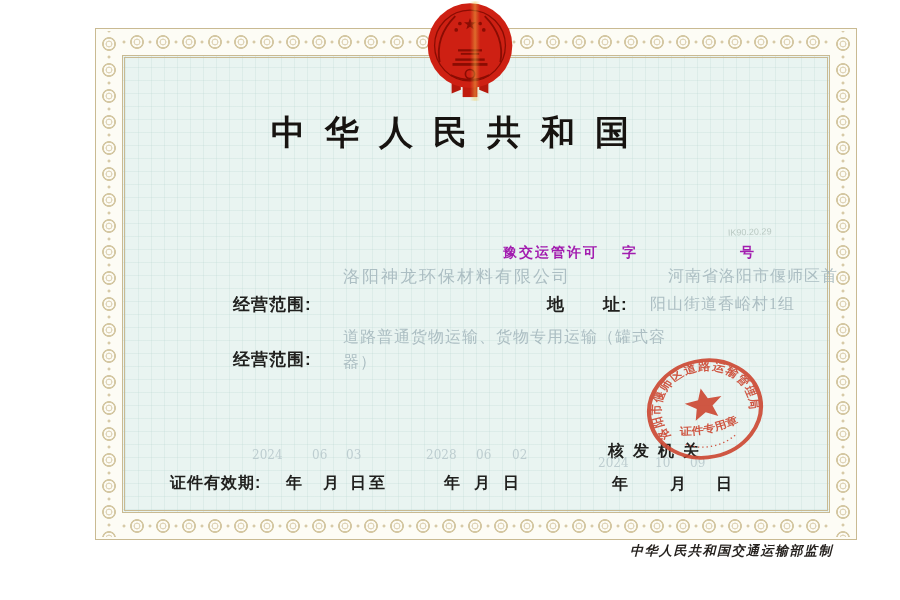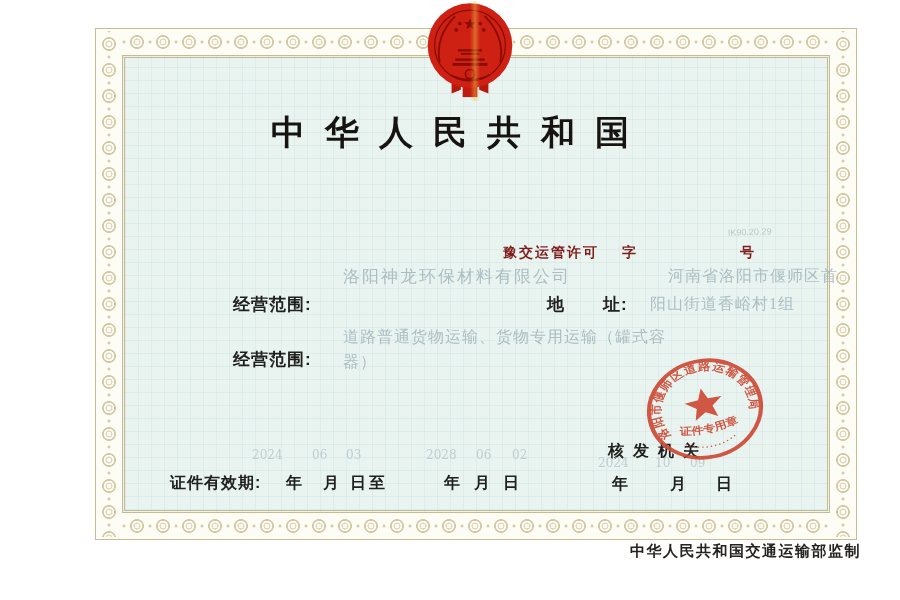--- a/index.html
+++ b/index.html
@@ -32,21 +32,21 @@
       repeating-linear-gradient(90deg, rgba(176,210,203,.22) 0px, rgba(176,210,203,.22) 1px, transparent 1px, transparent 13px);}
 
   
   .abs{position:absolute;white-space:nowrap;}
   .country{left:0;right:0;top:110px;text-align:center;font-size:34px;font-weight:700;color:#171310;letter-spacing:20px;text-indent:20px;font-family:"Liberation Sans",sans-serif;}
   .maintitle{left:0;right:0;top:156px;text-align:center;font-size:58px;font-weight:700;color:#34220e;letter-spacing:8px;text-indent:8px;font-family:"Liberation Serif","DejaVu Serif",serif;}
   @supports ((-webkit-background-clip:text)){
     .maintitle{background:linear-gradient(100deg,#1e1204 0%,#3a2410 34%,#6b4a14 46%,#b98e2b 51%,#4e3310 60%,#1e1204 100%);
       -webkit-background-clip:text;background-clip:text;-webkit-text-fill-color:transparent;}
   }
-  .permitline{top:244px;font-size:14px;font-weight:700;color:#7f1d1d;letter-spacing:2px;}
+  .permitline{top:244px;font-size:14px;font-weight:700;color:#a21caf;letter-spacing:2px;}
   .p-prefix{left:503px;} .p-zi{left:622px;} .p-hao{left:740px;}
   .faintcode{left:728px;top:227px;font-size:9px;color:#a9bab3;opacity:.75;transform:rotate(-2deg);}
 
   .label{font-size:17px;font-weight:700;color:#20201e;letter-spacing:1px;}
   .faintval{font-family:"Liberation Serif","DejaVu Serif",serif;color:#a2b5bb;opacity:.85;}
 
   .owner-label{left:233px;top:293px;}
   .owner-value{left:343px;top:265px;font-size:17px;letter-spacing:2px;}
   .addr-label{left:547px;top:293px;display:flex;gap:38px;}
   .addr-line1{left:668px;top:266px;font-size:16px;letter-spacing:1px;}
@@ -54,21 +54,21 @@
   .scope-label{left:233px;top:348px;}
   .scope-line1{left:343px;top:327px;font-size:16px;letter-spacing:1px;}
   .scope-line2{left:343px;top:352px;font-size:16px;letter-spacing:1px;}
 
   .issuer-label{left:608px;top:441px;font-size:16px;font-weight:700;color:#20201e;letter-spacing:9px;}
   .faintdate{font-family:"DejaVu Serif",serif;font-size:12px;color:#b3c4c8;opacity:.8;}
   .ymd{font-size:16px;font-weight:700;color:#20201e;}
 
   .validity-label{left:170px;top:473px;font-size:16px;font-weight:700;color:#20201e;letter-spacing:1px;}
 
-  .footer{left:630px;top:542px;font-size:15px;font-weight:700;color:#26221f;letter-spacing:1.5px;}
+  .footer{left:630px;top:542px;font-size:13px;font-weight:700;color:#26221f;letter-spacing:1.5px;font-style:italic;}
 
   
   .emblem{position:absolute;left:424px;top:0px;width:92px;height:104px;z-index:5;}
   .seal{position:absolute;left:630px;top:334px;width:150px;height:150px;transform:rotate(-12deg) scaleY(.86);opacity:.92;z-index:4;}
   .seal text{fill:#cd4a35;font-weight:700;font-family:"Liberation Serif","DejaVu Serif",serif;}
 </style>
 </head>
 <body>
 
 <div class="stage">

